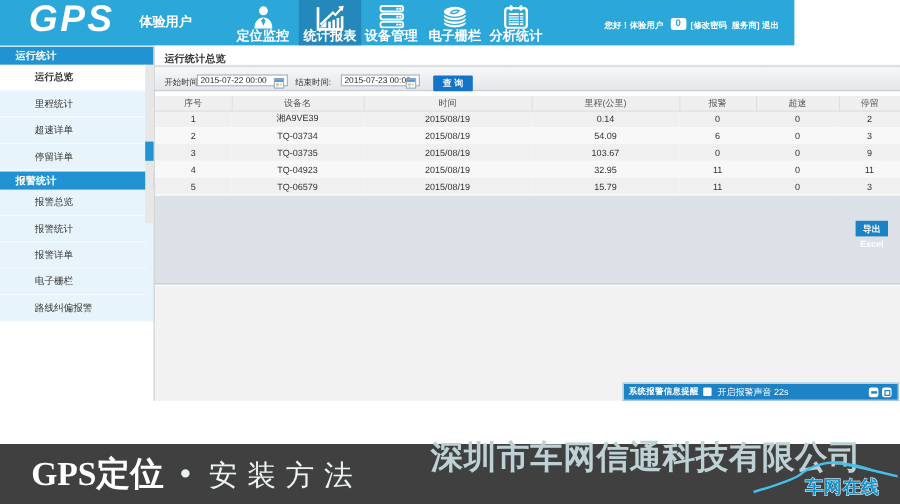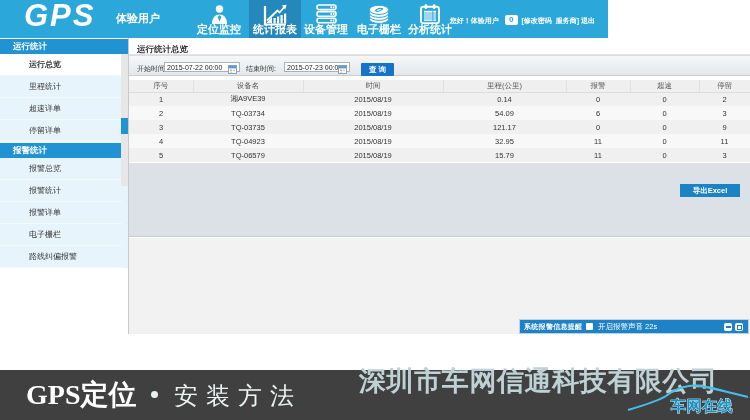--- a/index.html
+++ b/index.html
@@ -1,21 +1,21 @@
 <!DOCTYPE html>
 <html><head>
 <meta charset="utf-8">
 <style>
 * { margin:0; padding:0; box-sizing:border-box; }
 html,body { width:750px; height:420px; overflow:hidden; background:#fff;
   font-family:"Liberation Sans", sans-serif; }
 #page { position:relative; width:750px; height:420px; }
 
 
-#header { position:absolute; left:0; top:0; width:608px; height:38px; background:#2ca7da; }
+#header { position:absolute; left:0; top:0; width:662px; height:38px; background:#2ca7da; }
 #logo { position:absolute; left:24px; top:-2px; color:#fff; font-weight:bold;
   font-style:italic; font-size:31px; letter-spacing:2px; }
 #uname { position:absolute; left:116px; top:11px; color:#fff; font-weight:bold; font-size:11px; }
 .nav { position:absolute; top:0; height:38px; text-align:center; }
 .nav .lbl { position:absolute; bottom:1.5px; left:0; right:0; color:#fff; font-weight:bold; font-size:11px; }
 .nav svg { display:block; margin:4px auto 0; }
 #nav2 { background:#2489ba; }
 #topright { position:absolute; right:13px; top:15px; color:#fff; font-size:7px; font-weight:bold; }
 #zerobox { display:inline-block; background:#fff; color:#2ca7da; width:13px; height:10px;
   line-height:10px; text-align:center; border-radius:2px; font-size:8px; vertical-align:1px; }
@@ -45,21 +45,21 @@
   color:#fff; font-size:7.5px; font-weight:bold; text-align:center; line-height:13px; border-radius:1px; }
 
 
 #tbl { position:absolute; left:0; top:42px; width:621px; border-collapse:collapse; table-layout:fixed; }
 #tbl th { height:12px; background:#efefef; font-size:7.5px; font-weight:normal; color:#555;
   border-right:1px solid #e0e0e0; border-bottom:1px solid #ddd; }
 #tbl td { height:14px; font-size:7.5px; color:#333; text-align:center; }
 #tbl tr.odd  td { background:#f0f0f1; }
 #tbl tr.even td { background:#f8f8f9; }
 #greyband { position:absolute; left:0; top:125px; width:621px; height:74px; background:#dce1e7; border-bottom:1px solid #c3ced8; }
-#excel { position:absolute; right:10px; top:21px; width:60px; height:13px; background:#1b82c4;
+#excel { position:absolute; right:10px; top:21px; width:27px; height:13px; background:#1b82c4;
   color:#fff; font-size:7.5px; font-weight:bold; text-align:center; line-height:13px; }
 #lowarea { position:absolute; left:0; top:200px; width:621px; height:96px; background:#f2f2f2; }
 
 
 #notify { position:absolute; left:519px; top:319px; width:230px; height:15px; box-sizing:border-box; background:#1e82c6;
   border:1px solid #bdd2e0; color:#fff; font-size:7.5px; line-height:13px; }
 #ntitle { position:absolute; left:4px; top:0; font-weight:bold; font-size:7px; letter-spacing:0.3px; }
 #ncheck { position:absolute; left:66px; top:3px; width:7px; height:7px; background:#fff; border-radius:1px; }
 #ntext { position:absolute; left:78px; top:0; }
 .nbtn { position:absolute; top:3px; width:8px; height:8px; background:#fff; border-radius:2px; }
@@ -231,21 +231,21 @@
             <td>2015/08/19</td>
             <td>54.09</td>
             <td>6</td>
             <td>0</td>
             <td>3</td>
           </tr>
       <tr class="odd">
             <td>3</td>
             <td>TQ-03735</td>
             <td>2015/08/19</td>
-            <td>121.17</td>
+            <td>103.67</td>
             <td>0</td>
             <td>0</td>
             <td>9</td>
           </tr>
       <tr class="even">
             <td>4</td>
             <td>TQ-04923</td>
             <td>2015/08/19</td>
             <td>32.95</td>
             <td>11</td>

